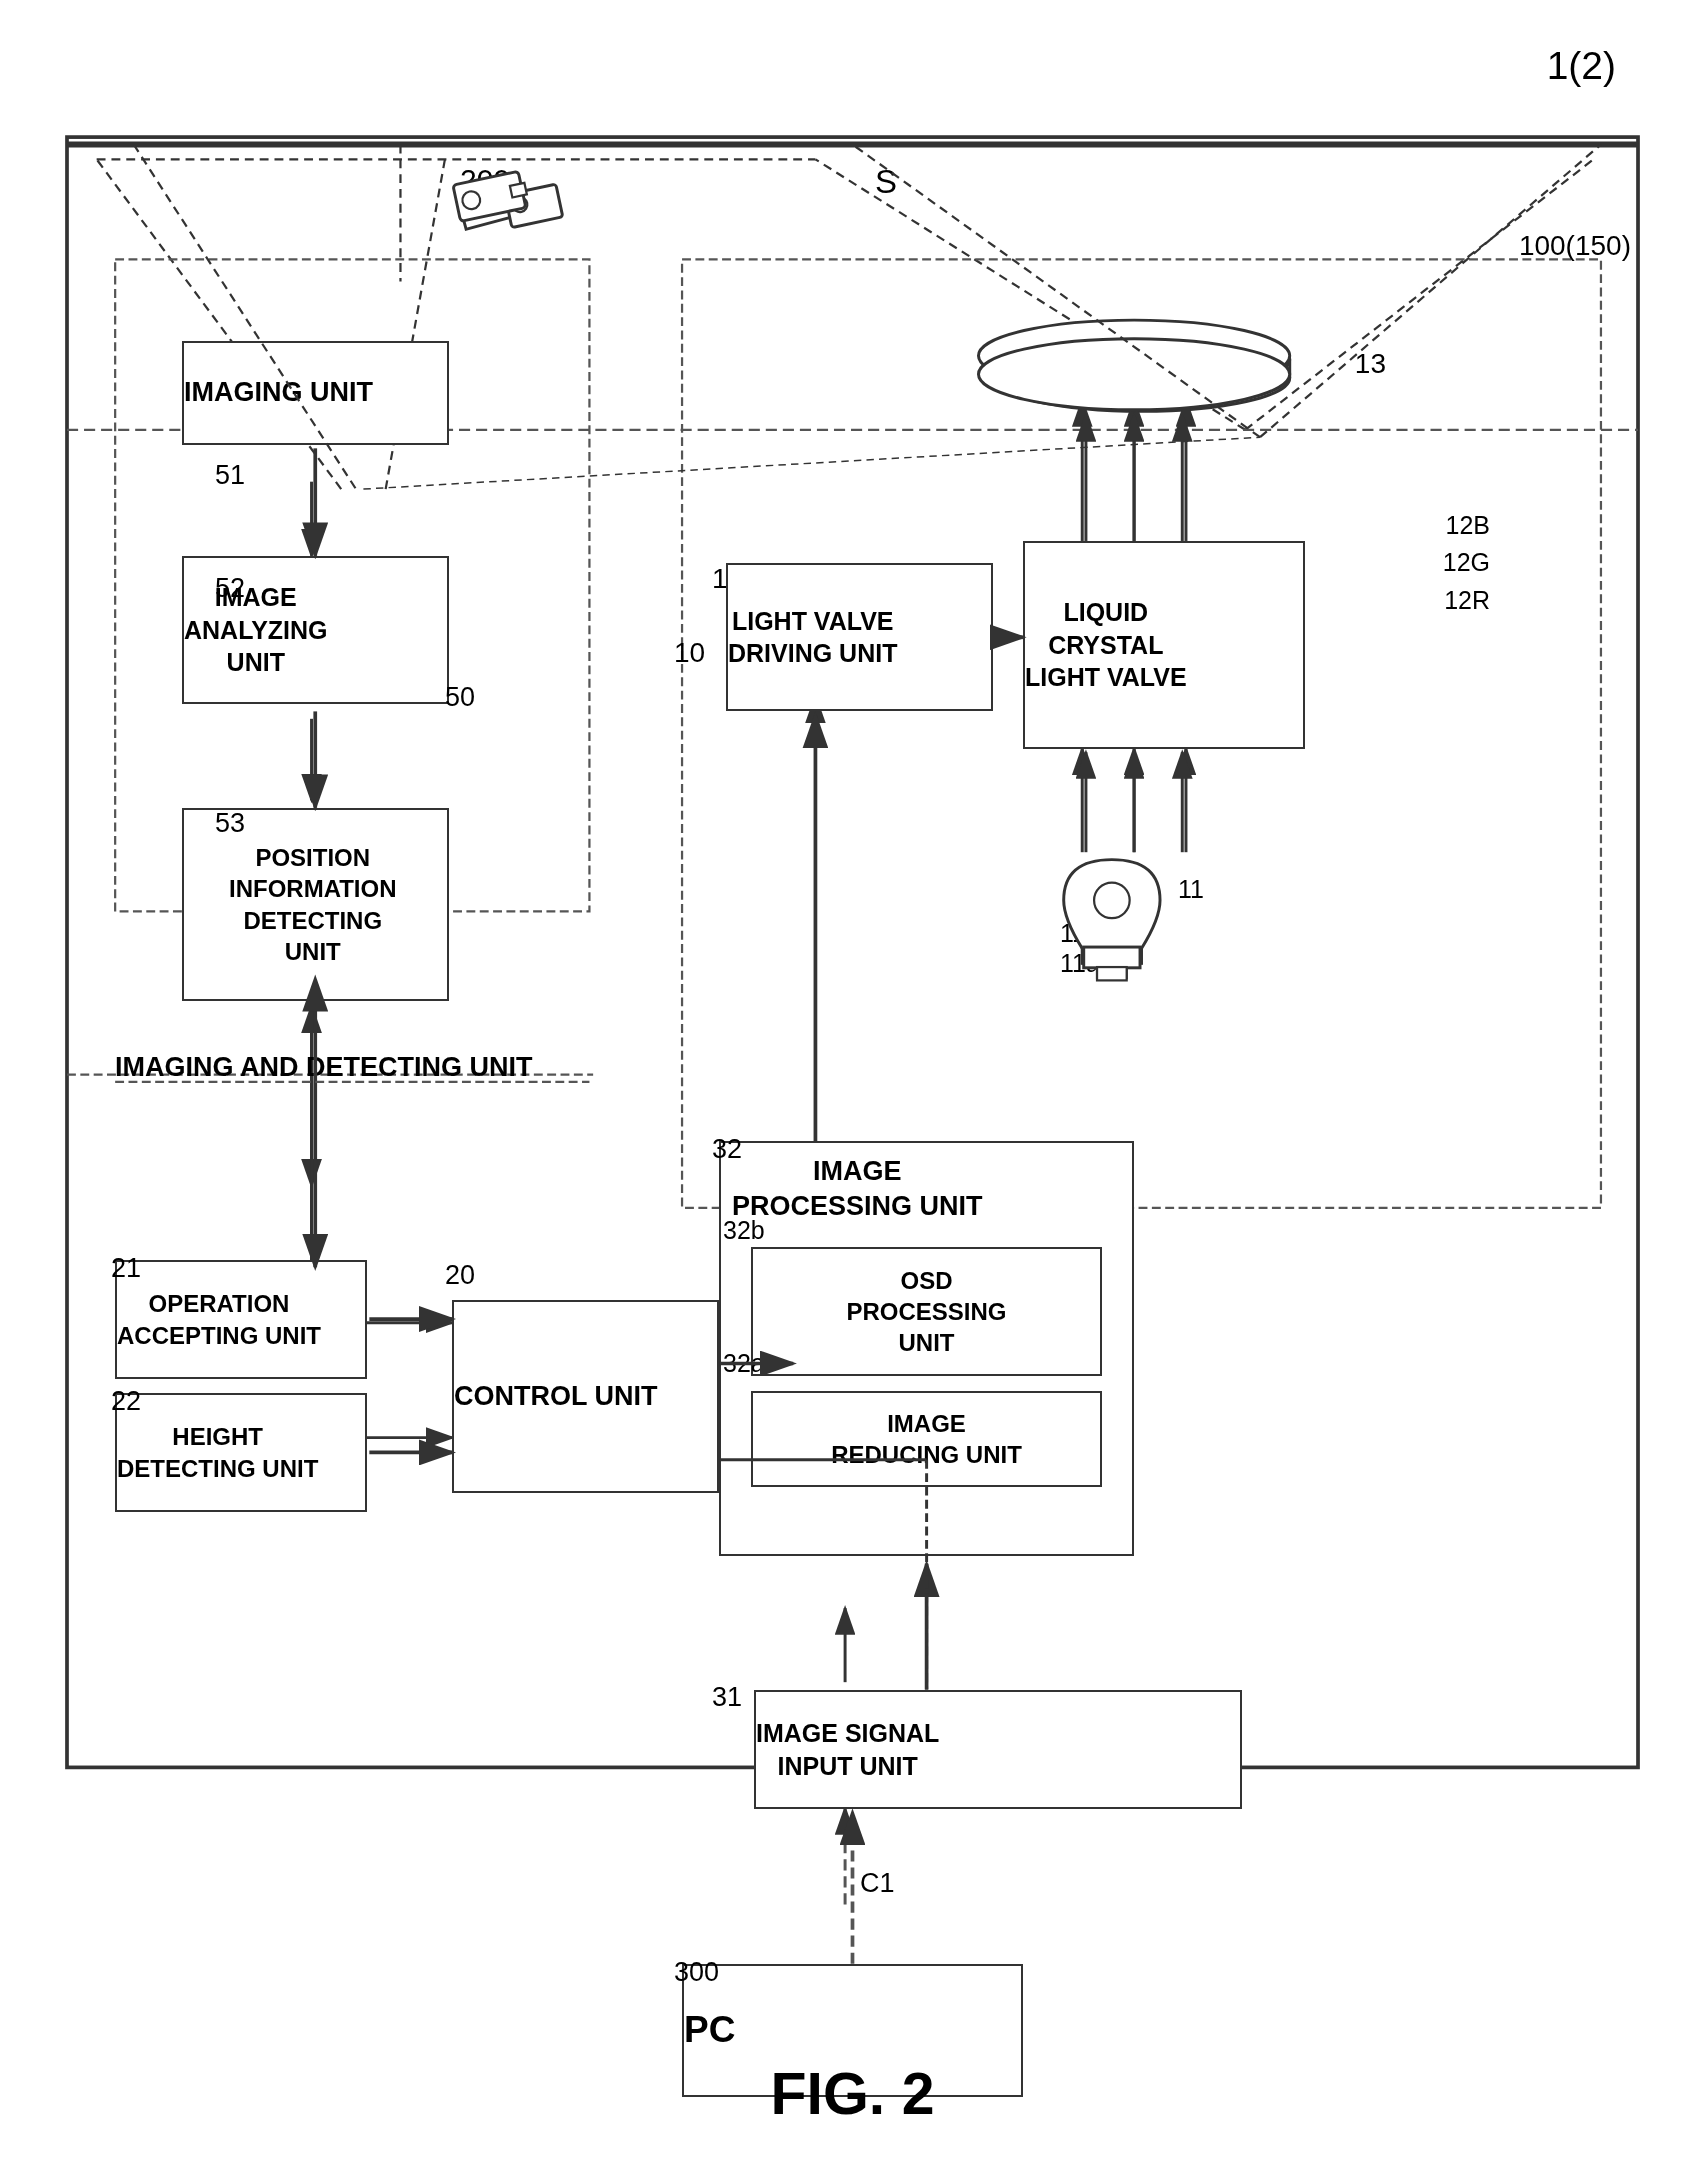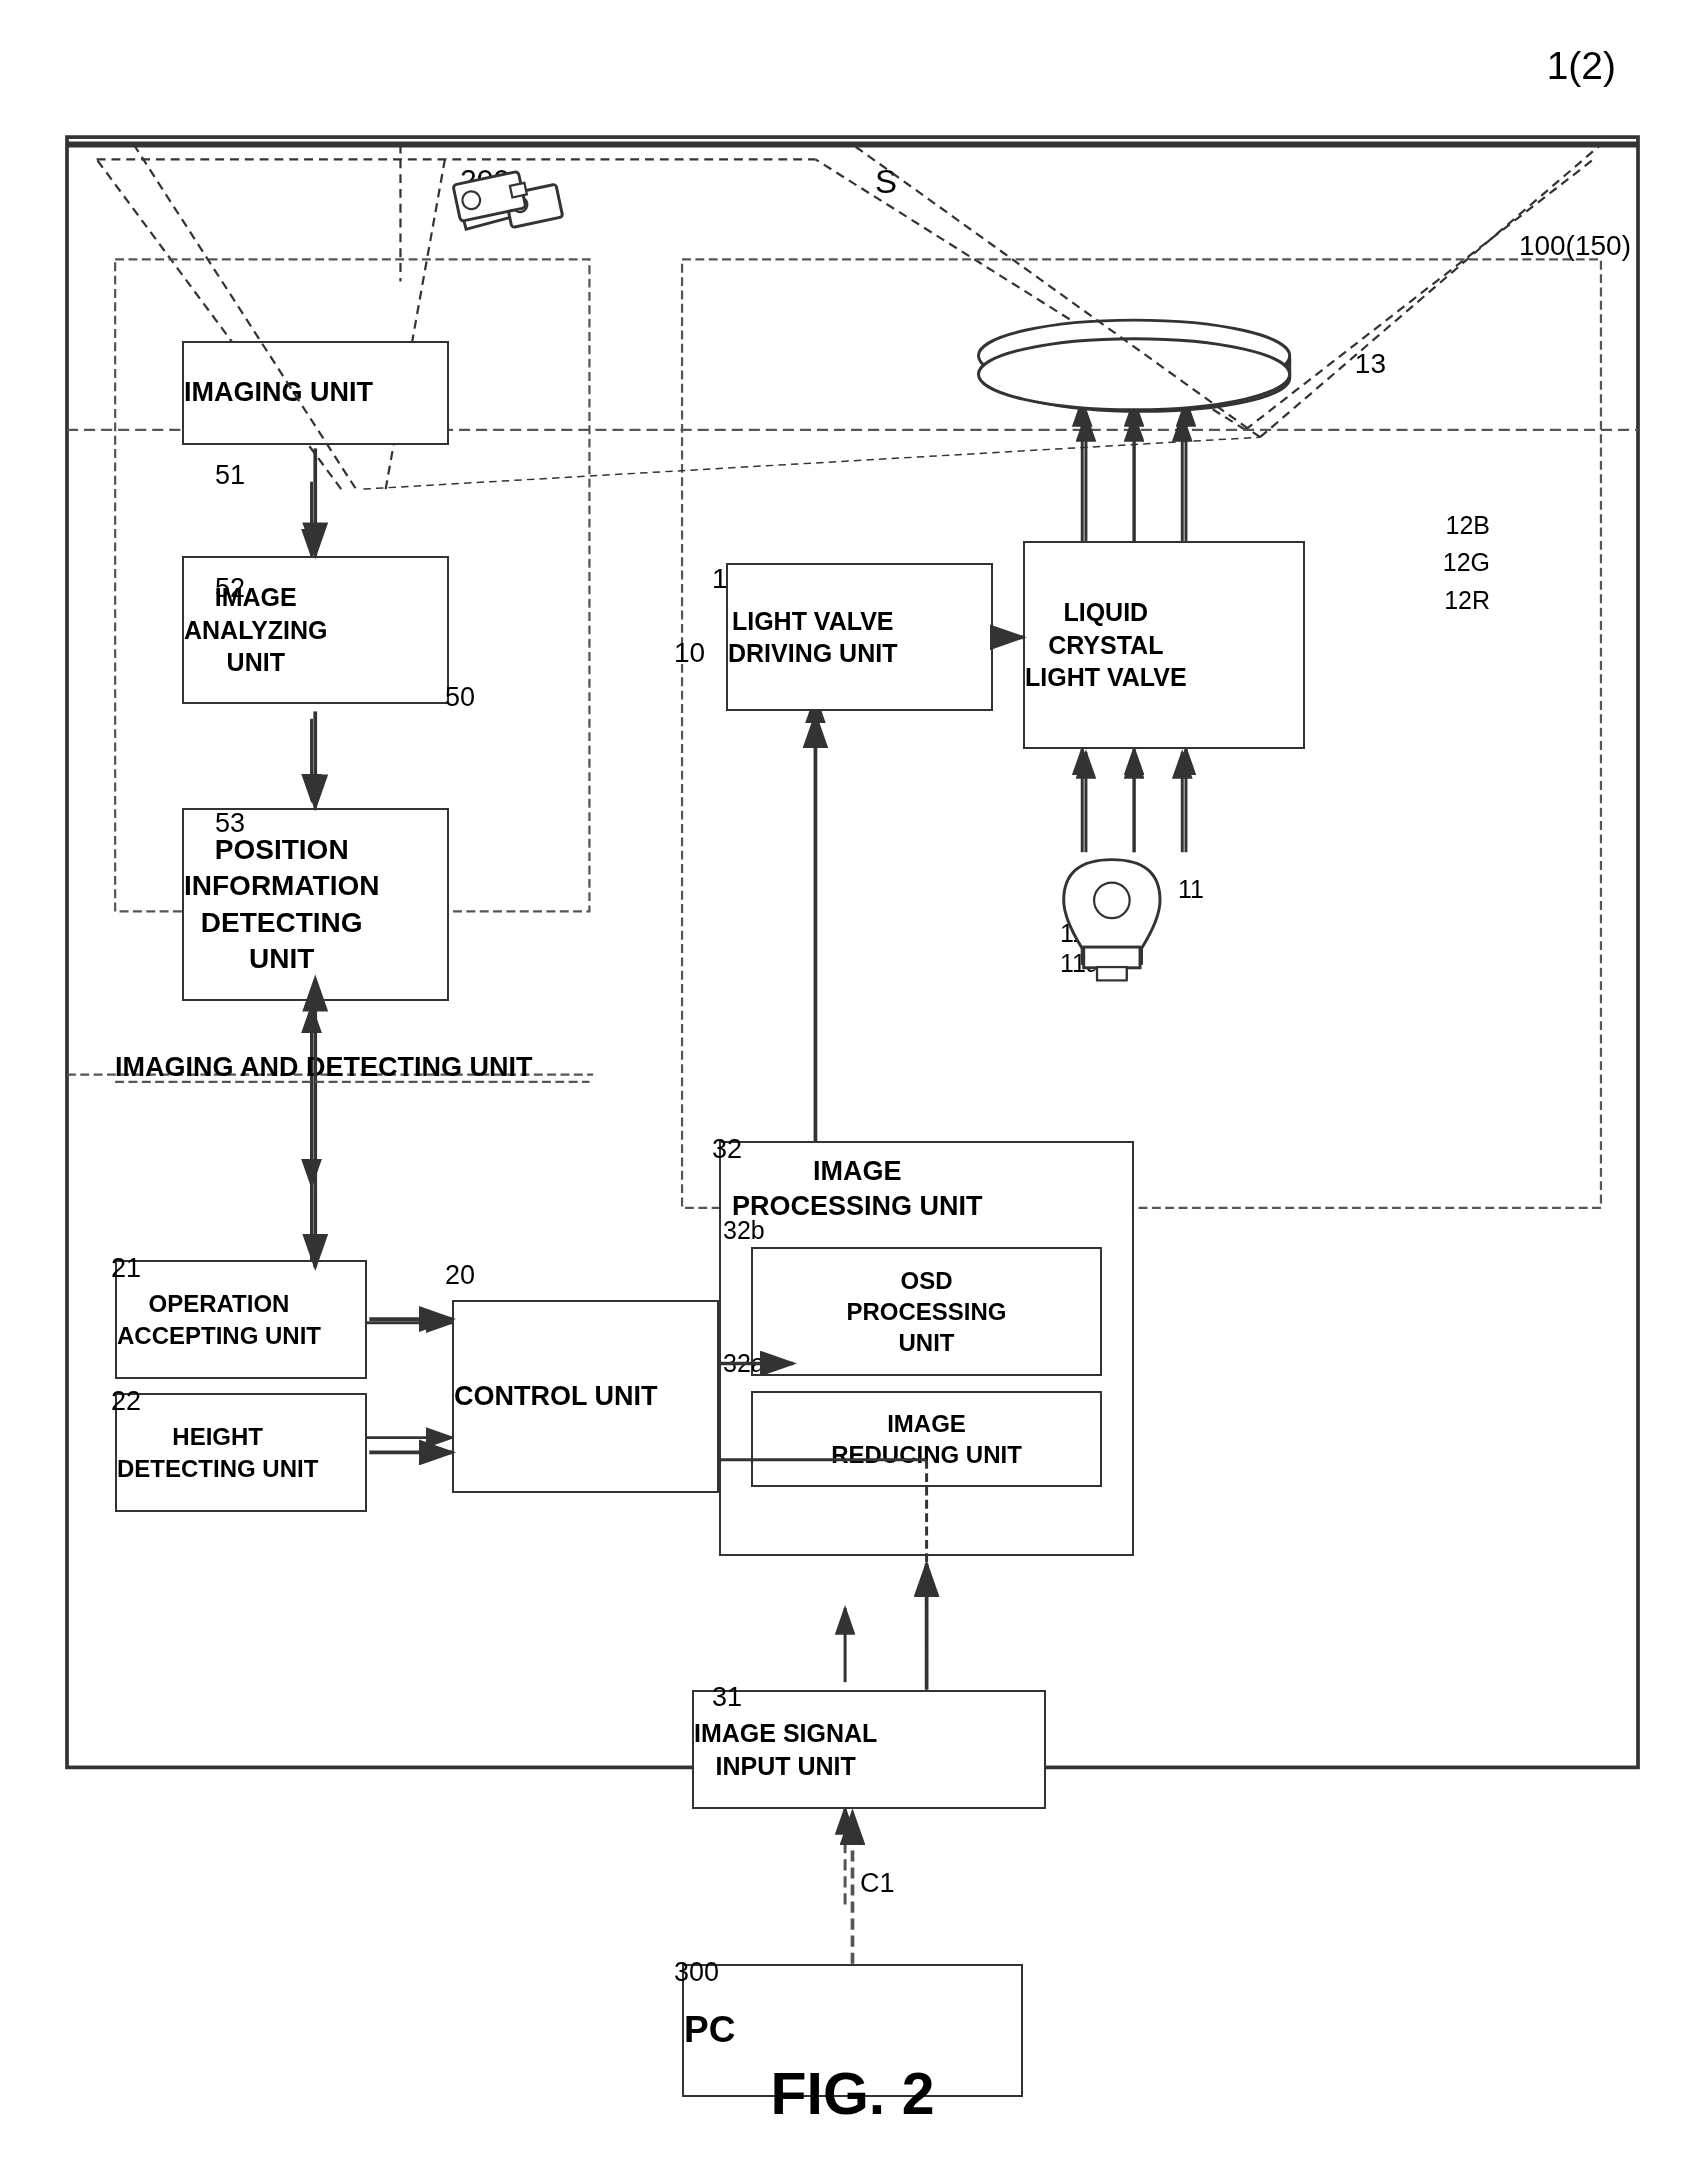--- a/index.html
+++ b/index.html
@@ -196,21 +196,21 @@
   <div style="position:absolute; top:460px; left:215px; font-size:27px;">51</div>
 
   <div class="block" style="position:absolute; top:556px; left:182px; width:267px; height:148px; font-size:25px;">
     <span>IMAGE<br>ANALYZING<br>UNIT</span>
   </div>
 
   <div style="position:absolute; top:556px; left:215px; font-size:27px;margin-top:17px;">52</div>
 
   <div style="position:absolute; top:682px; left:445px; font-size:27px;">50</div>
 
-  <div class="block" style="position:absolute; top:808px; left:182px; width:267px; height:193px; font-size:28px;">
+  <div class="block" style="position:absolute; top:808px; left:182px; width:267px; height:193px; font-size:24px;padding-left:45px;">
     <span>POSITION<br>INFORMATION<br>DETECTING<br>UNIT</span>
   </div>
 
   <div style="position:absolute; top:808px; left:215px; font-size:27px;">53</div>
 
   <div style="position:absolute; top:1052px; left:115px; font-size:27px; font-weight:bold;">IMAGING AND DETECTING UNIT</div>
 
   <div class="block" style="position:absolute; top:1141px; left:719px; width:415px; height:415px; font-size:27px; align-items:flex-start; padding:11px; flex-direction:column;">
     <span style="font-size:27px; font-weight:bold; margin-bottom:7.4px;">IMAGE<br>PROCESSING UNIT</span>
 
@@ -222,21 +222,21 @@
       <span>IMAGE<br>REDUCING UNIT</span>
     </div>
   </div>
 
   <div style="position:absolute; top:1134px; left:712px; font-size:27px;">32</div>
 
   <div style="position:absolute; top:1216px; left:723px; font-size:25px;">32b</div>
 
   <div style="position:absolute; top:1349px; left:723px; font-size:25px;">32a</div>
 
-  <div class="block" style="position:absolute; top:1690px; left:692px; width:354px; height:119px; font-size:25px;">
+  <div class="block" style="position:absolute; top:1690px; left:754px; width:488px; height:119px; font-size:25px;">
     <span>IMAGE SIGNAL<br>INPUT UNIT</span>
   </div>
 
   <div style="position:absolute; top:1682px; left:712px; font-size:27px;">31</div>
 
   <div class="block" style="position:absolute; top:1267px; left:452px; width:267px; height:193px; font-size:27px;margin-top:33px;">
     <span>CONTROL UNIT</span>
   </div>
 
   <div style="position:absolute; top:1260px; left:445px; font-size:27px;">20</div>

